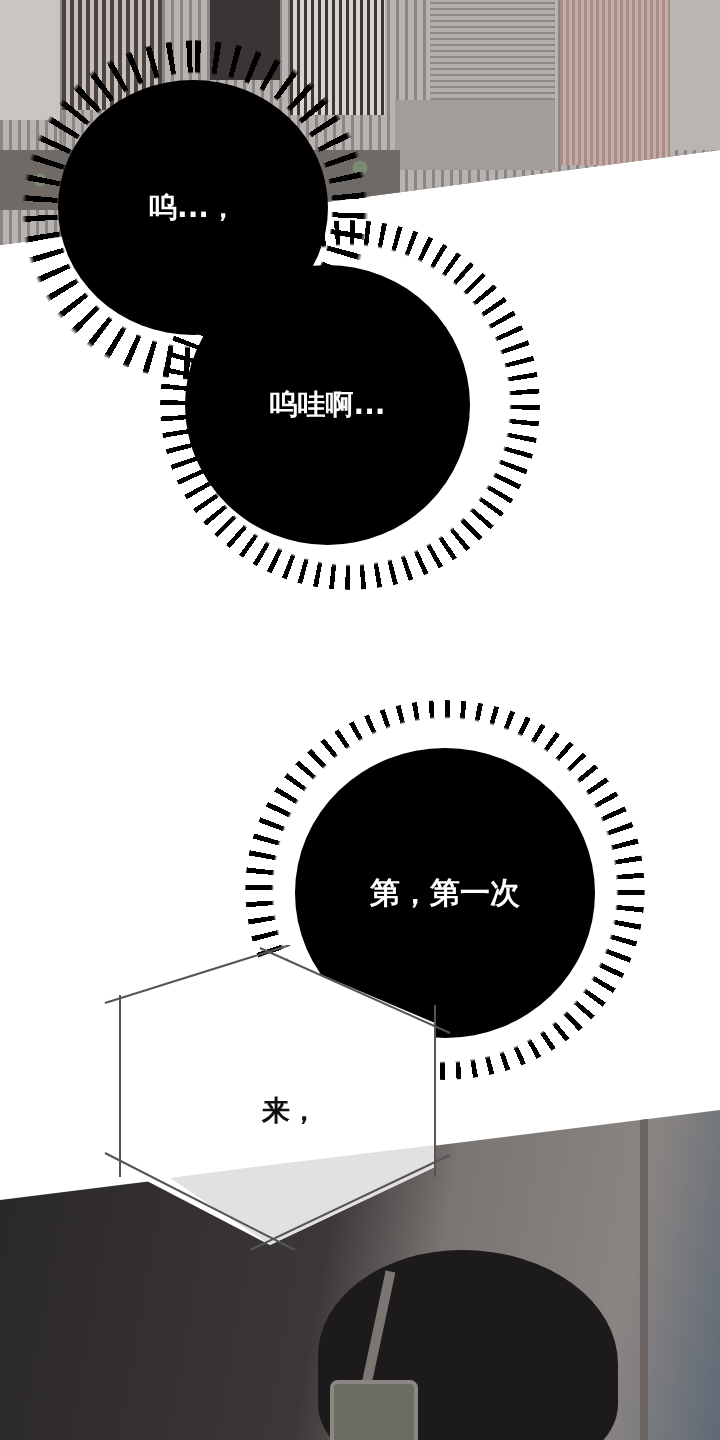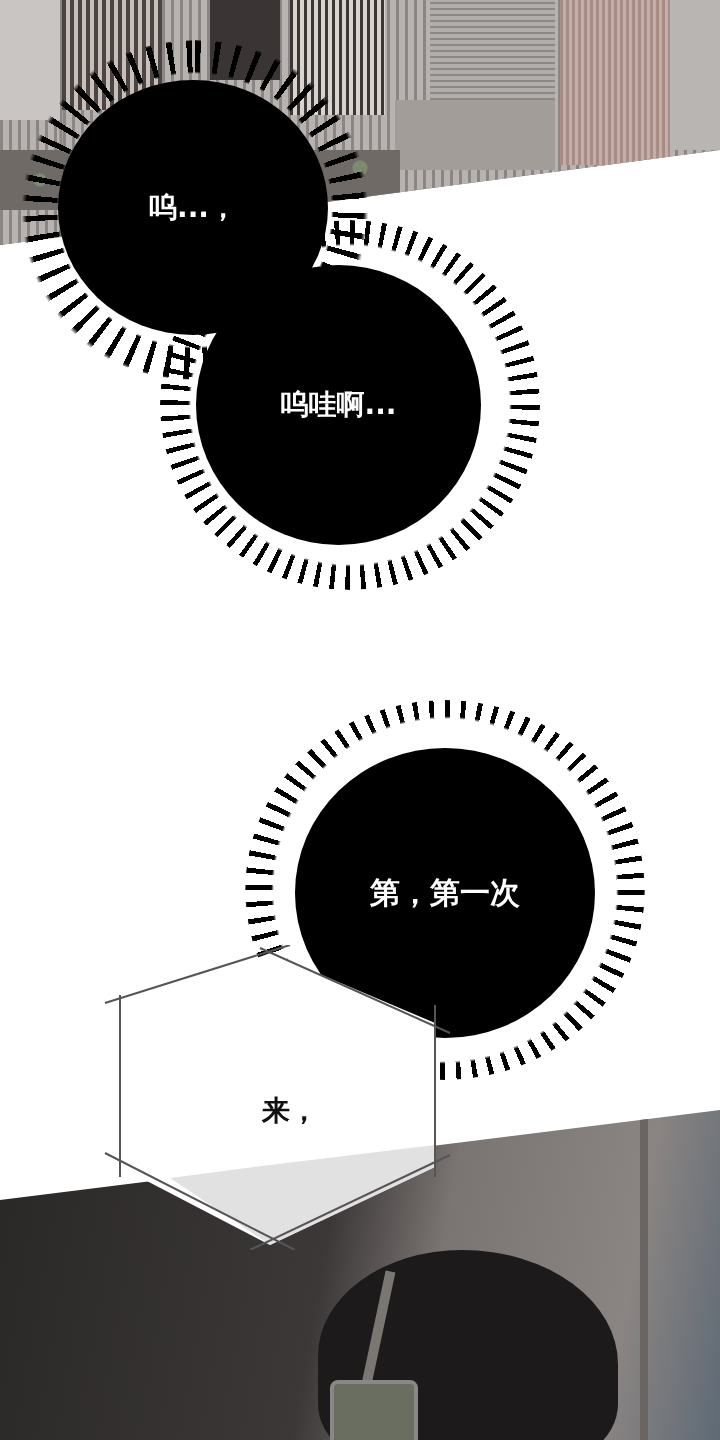--- a/index.html
+++ b/index.html
@@ -36,21 +36,21 @@
   <div class="bld" style="left:670px;top:0;width:50px;height:150px;background:#b9b5b2;"></div>
   <div class="bld" style="left:0;top:150px;width:400px;height:60px;background:radial-gradient(circle at 10% 50%,#7d8a72 0 6px,transparent 7px),radial-gradient(circle at 60% 40%,#7d8a72 0 8px,transparent 9px),radial-gradient(circle at 90% 30%,#7d8a72 0 7px,transparent 8px),#6f6a66;"></div>
 </div>
 
 <div class="burst" style="left:15px;top:40px;width:360px;height:340px;background:repeating-conic-gradient(#000 0 2deg, transparent 2deg 7deg);-webkit-mask:radial-gradient(circle, transparent 55%, #000 56%, #000 68%, transparent 70%);mask:radial-gradient(circle, transparent 55%, #000 56%, #000 68%, transparent 70%);"></div>
 <div class="bubble" style="left:58px;top:80px;width:270px;height:255px;font-size:28px;">
   <span>呜...，</span>
 </div>
 
 <div class="burst" style="left:160px;top:220px;width:380px;height:370px;background:repeating-conic-gradient(#000 0 1.5deg, transparent 1.5deg 5deg);-webkit-mask:radial-gradient(circle, transparent 60%, #000 61%, #000 72%, transparent 73%);mask:radial-gradient(circle, transparent 60%, #000 61%, #000 72%, transparent 73%);"></div>
-<div class="bubble" style="left:196px;top:265px;width:285px;height:280px;font-size:28px;">
+<div class="bubble" style="left:185px;top:265px;width:285px;height:280px;font-size:28px;">
   <span>呜哇啊...</span>
 </div>
 
 <div class="burst" style="left:245px;top:700px;width:400px;height:380px;background:repeating-conic-gradient(#000 0 1.5deg, transparent 1.5deg 5deg);-webkit-mask:radial-gradient(circle, transparent 62%, #000 63%, #000 72%, transparent 73%);mask:radial-gradient(circle, transparent 62%, #000 63%, #000 72%, transparent 73%);"></div>
 <div class="bubble" style="left:295px;top:748px;width:300px;height:290px;font-size:30px;flex-direction:column;line-height:1.45;justify-content:center;">
   <span>第，第一次</span>
 </div>
 
 <div class="panel" id="room">
   <div style="position:absolute;left:640px;top:0;width:8px;height:330px;background:#6a6462;"></div>

